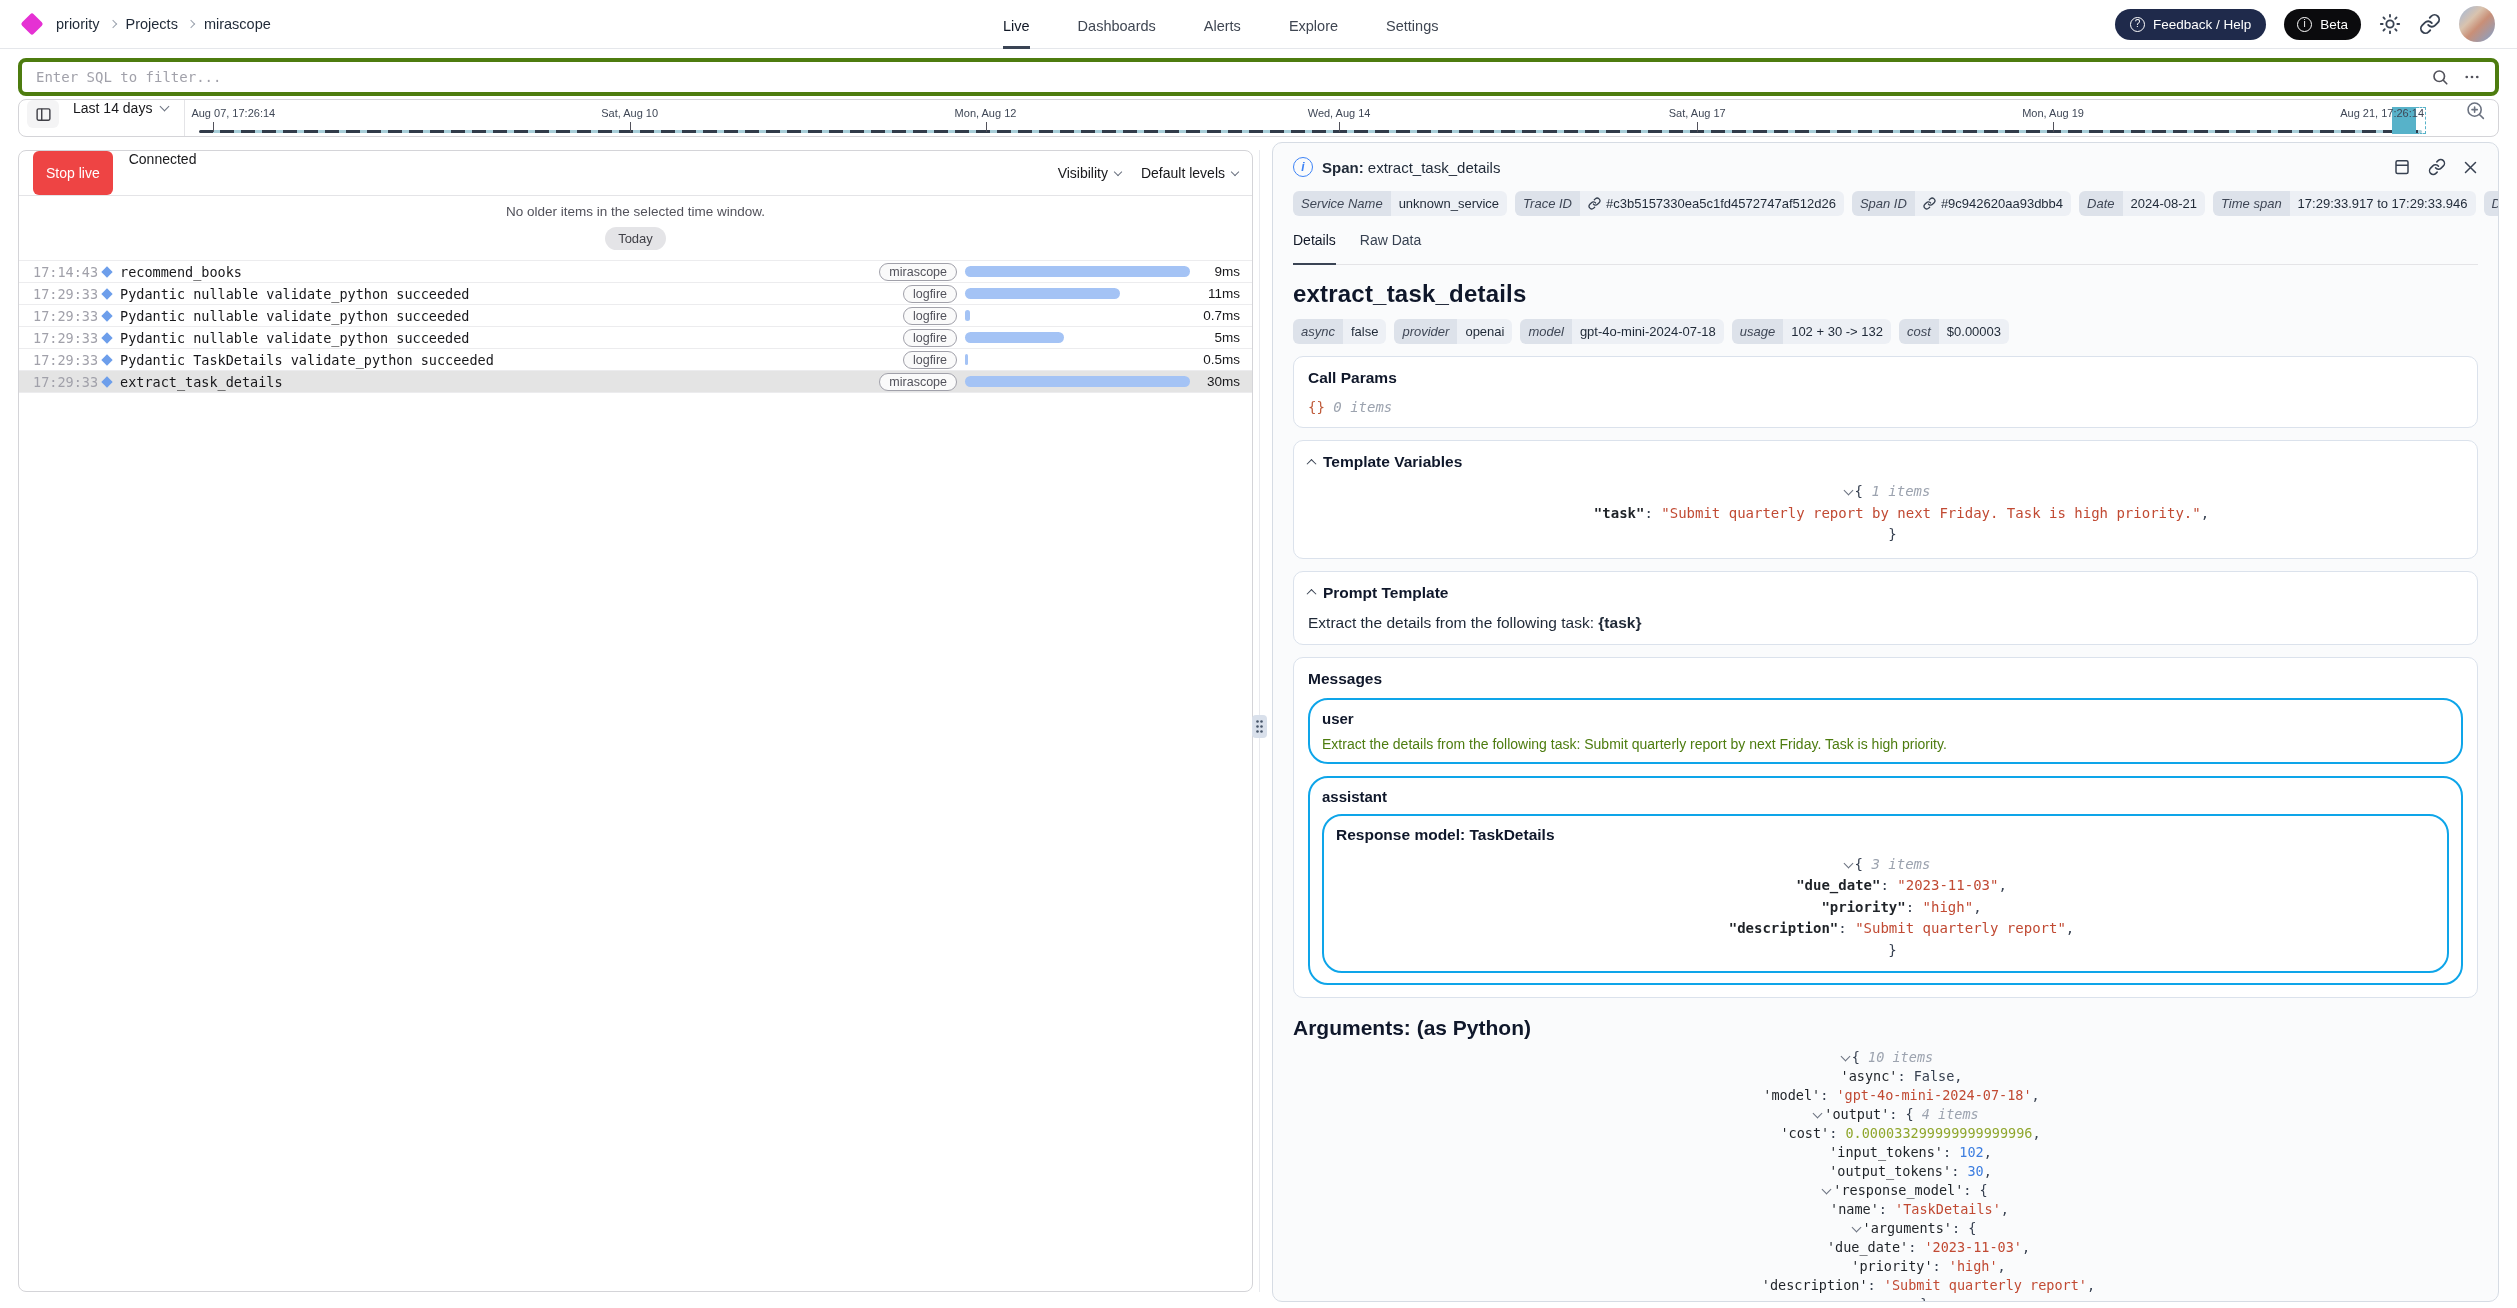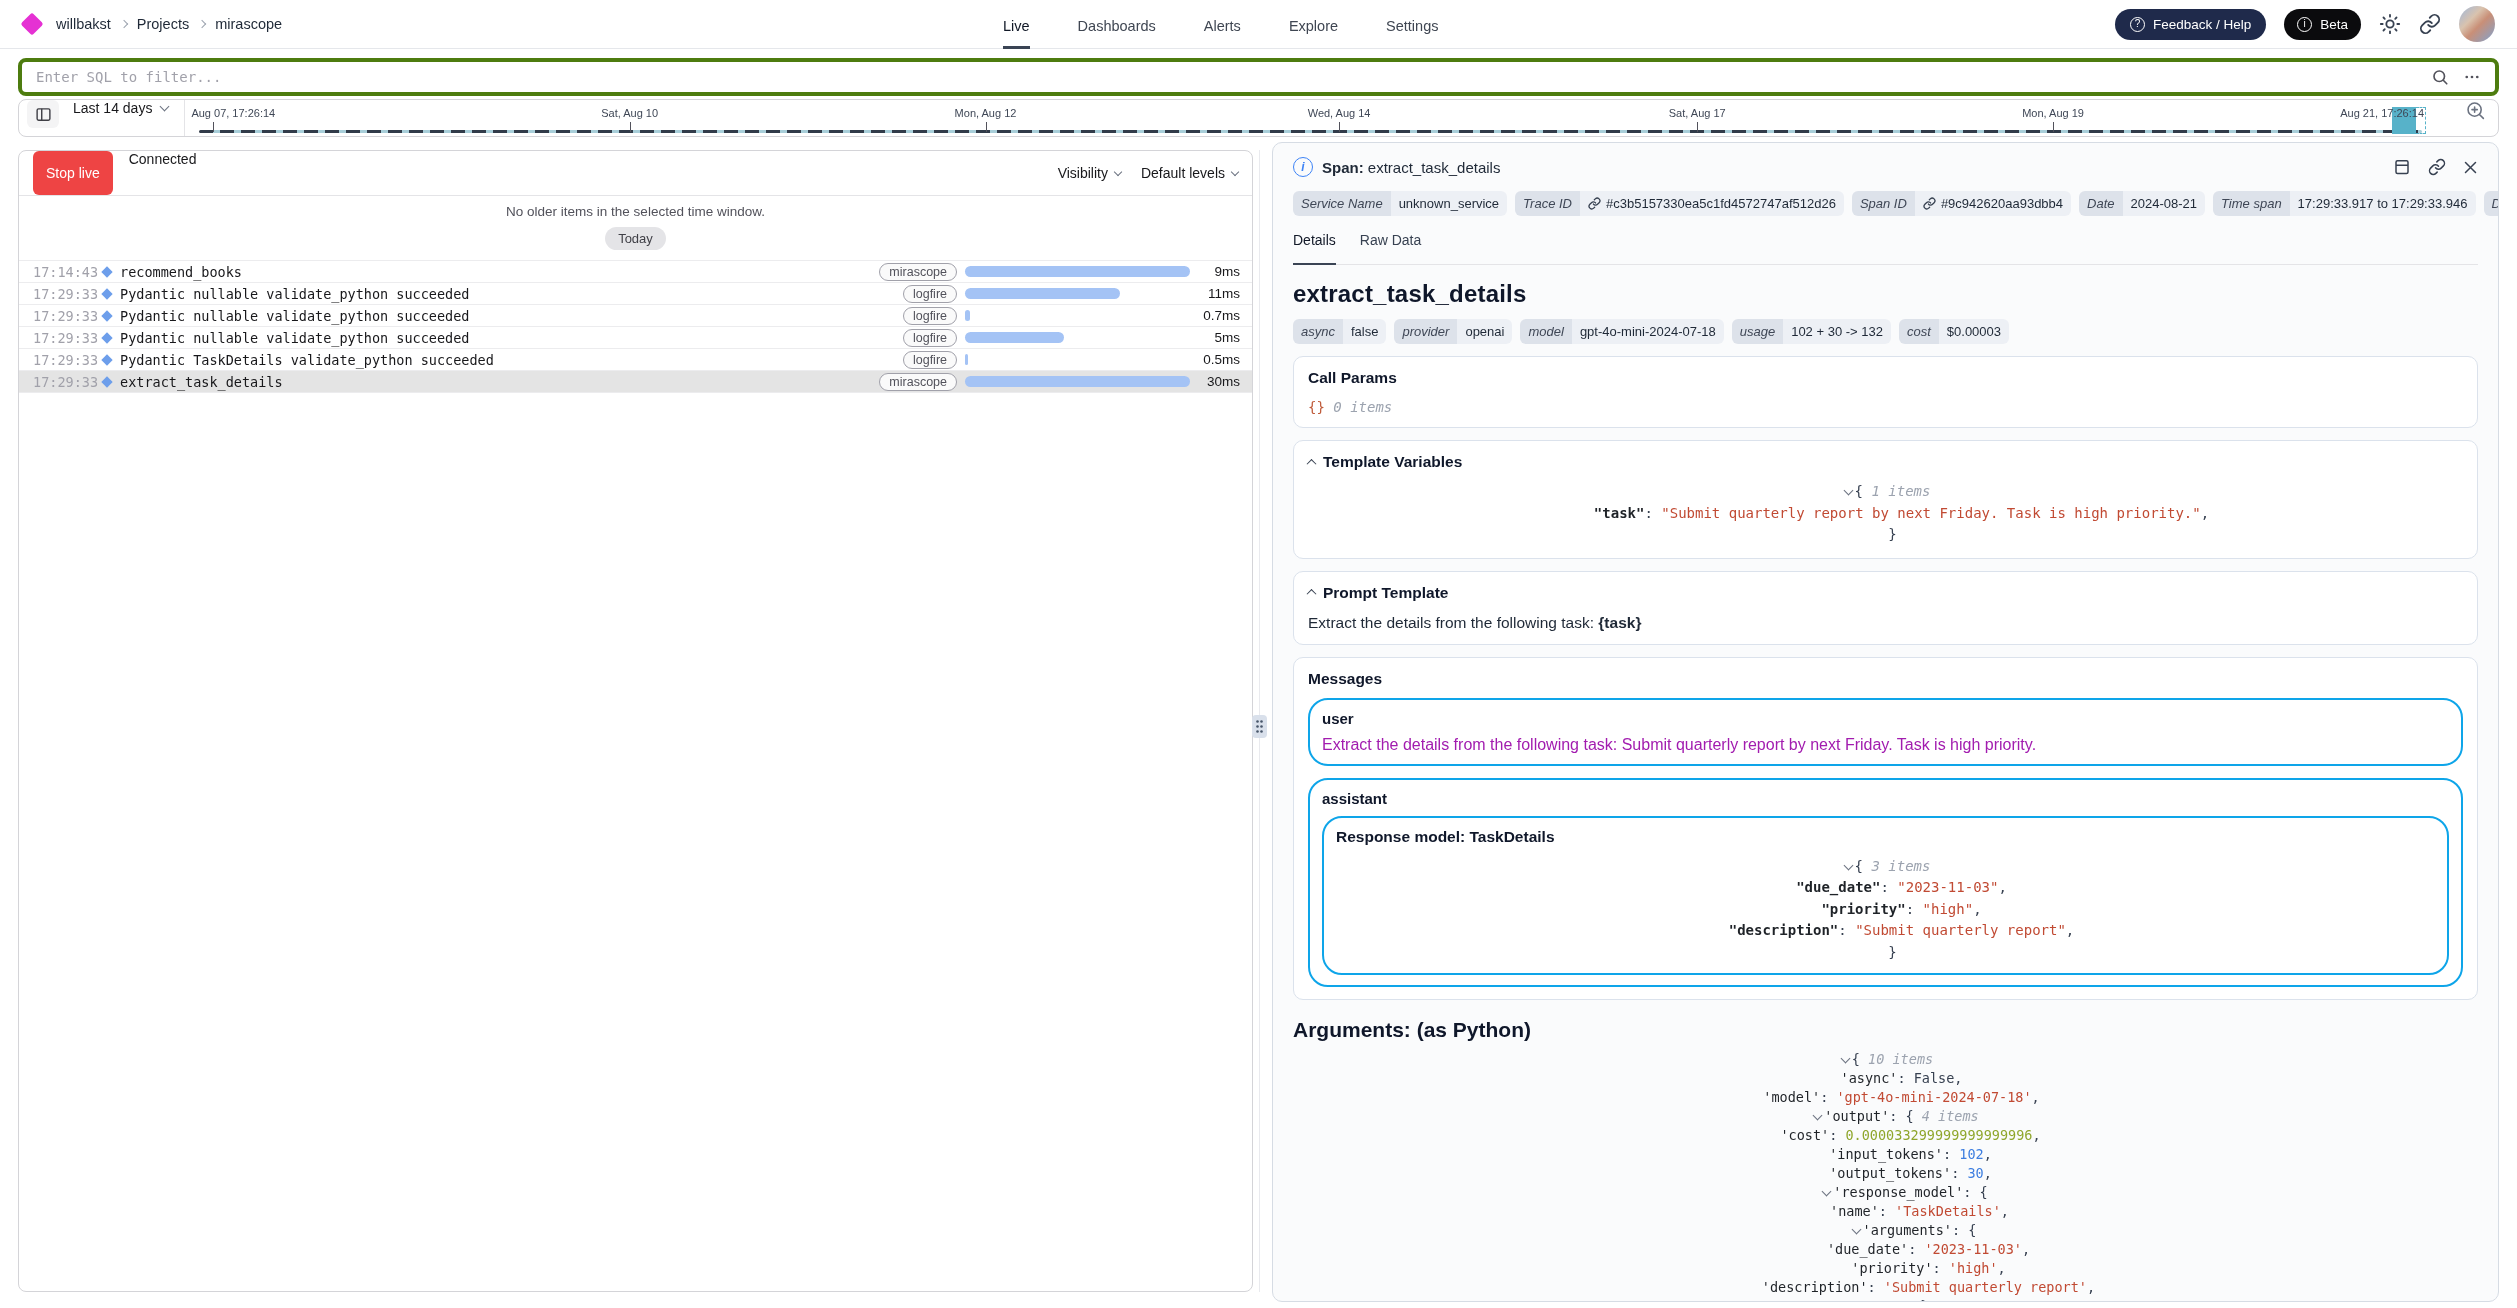--- a/index.html
+++ b/index.html
@@ -114,35 +114,35 @@
   .c-p, .c-b { color:#374151; }
   .codeblock { margin-top:10px; font-size:14px;text-align:center; }
   .code-line { line-height:21.5px; white-space:pre; position:relative; }
   .chev { display:inline-block; width:13px; margin-left:-13px; }
   .chev::before { content:''; display:inline-block; width:6px; height:6px; border-right:1.5px solid #6b7280;
     border-bottom:1.5px solid #6b7280; transform:rotate(45deg); vertical-align:2px; }
   .pt-body { margin-top:12px; font-size:15.5px; color:#1f2937; }
   .pt-body b { font-weight:700; }
   .msg-card { background:#fff; border:2px solid #0ea5e9; border-radius:20px; padding:10px 12px; margin-top:10px; }
   .role { font-size:15px; font-weight:700; color:#0f172a; }
-  .msg-text { margin-top:9px; font-size:16px; color:#a21caf; }
+  .msg-text { margin-top:9px; font-size:14px; color:#4d7c0f; }
   .resp-title { font-size:15.5px; font-weight:700; color:#0f172a; }
   .args-h { font-size:21px; font-weight:800; color:#0f172a; margin-top:18px; }
   .codeblock.py { margin-top:8px; font-size:13.5px; }
   .codeblock.py .code-line { line-height:19px; }
 </style>
 </head>
 <body>
 
 <div class="screen">
 
   <header class="topnav">
     <div class="logo"></div>
     <div class="crumbs">
-      <span>willbakst</span>
+      <span>priority</span>
       <span class="chv chv-r"></span>
       <span>Projects</span>
       <span class="chv chv-r"></span>
       <span>mirascope</span>
     </div>
     <nav class="nav-tabs" id="nav-tabs">
         <div class="nav-tab active">Live</div>
         <div class="nav-tab">Dashboards</div>
         <div class="nav-tab">Alerts</div>
         <div class="nav-tab">Explore</div>

